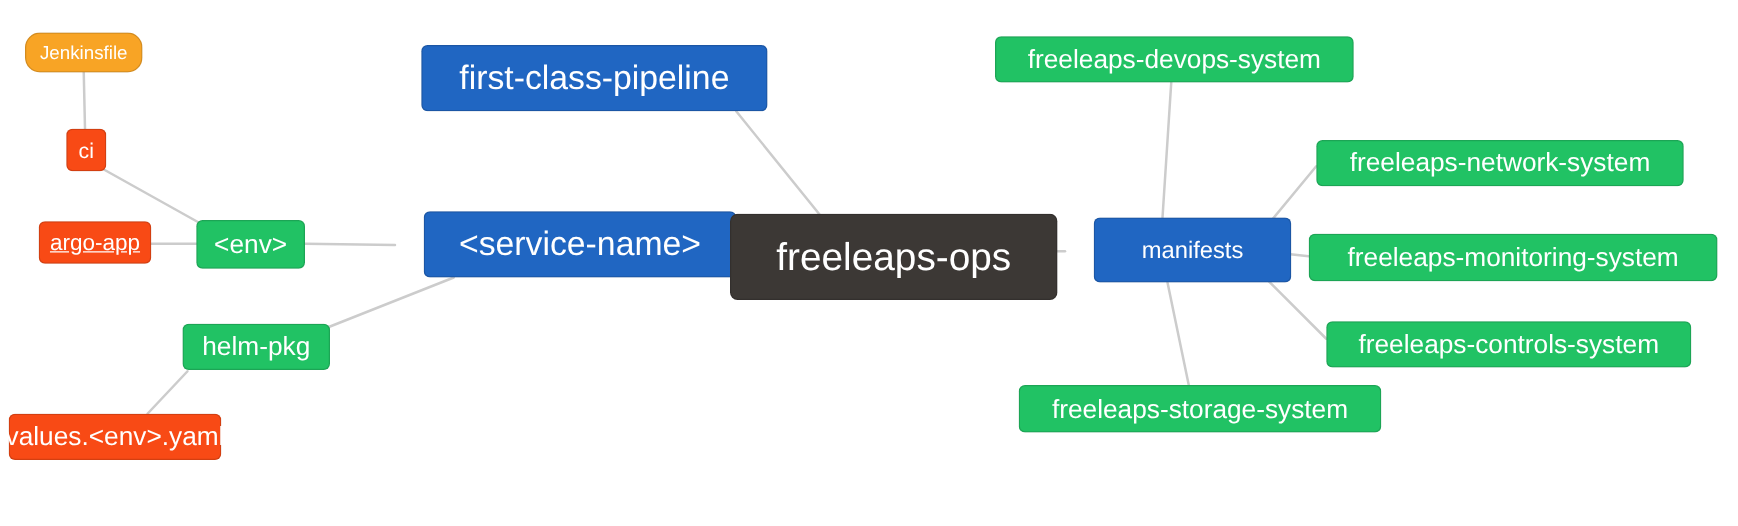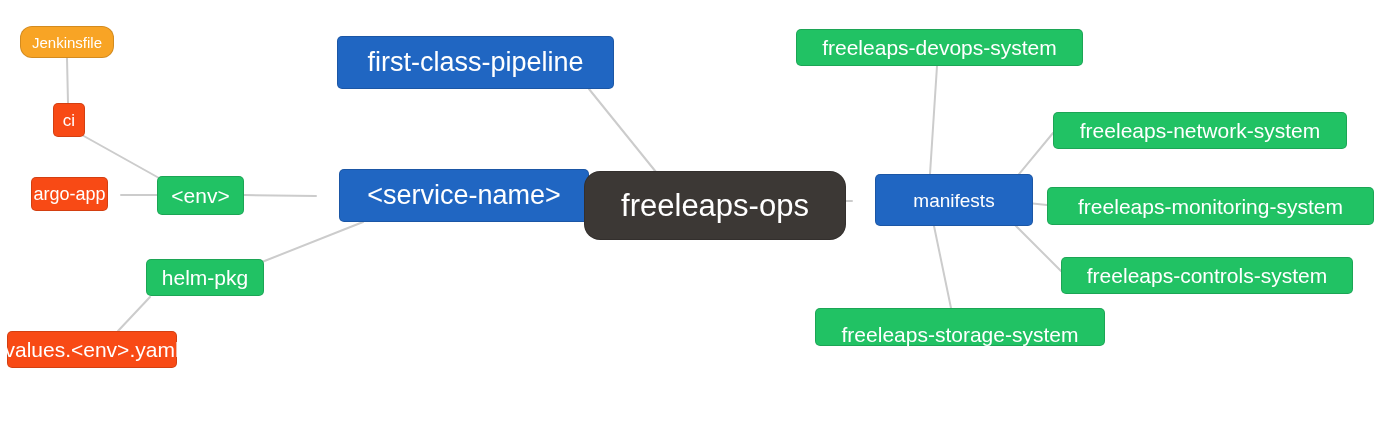--- a/index.html
+++ b/index.html
@@ -37,37 +37,37 @@
     border-radius: 5px;
     border: 1px solid rgba(0,0,0,0.15);
     white-space: nowrap;
     cursor: pointer;
     line-height: 1;
   }
   .blue   { background: #2066c2; margin-left: 23px; }
   .green  { background: #21c264; }
   .red    { background: #f84a15; }
   .orange { background: #f8a425; }
-  .dark   { background: #3c3835; border-radius: 16px; }
+  .dark   { background: #3c3835; border-radius: 6px; }
 
   .n-jenkinsfile { left:20px;  top:26px;  width:94px;  height:32px; font-size:15px;border-radius:12px; }
   .n-ci          { left:53px;  top:103px; width:32px;  height:34px; font-size:17px; }
-  .n-argo        { left:31px;  top:177px; width:77px;  height:34px; font-size:18px; }
+  .n-argo        { left:31px;  top:177px; width:90px;  height:34px; font-size:18px;text-decoration:underline; }
   .n-env         { left:157px; top:176px; width:87px;  height:39px; font-size:21px; }
   .n-helm        { left:146px; top:259px; width:118px; height:37px; font-size:21px; }
   .n-values      { left:7px;   top:331px; width:170px; height:37px; font-size:21px; }
   .n-pipeline    { left:314px; top:36px;  width:277px; height:53px; font-size:27px; }
   .n-service     { left:316px; top:169px; width:250px; height:53px; font-size:27px; }
   .n-root        { left:584px; top:171px; width:262px; height:69px; font-size:31px; }
   .n-manifests   { left:852px; top:174px; width:158px; height:52px; font-size:19px; }
   .n-devops      { left:796px; top:29px;  width:287px; height:37px; font-size:21px; }
   .n-network     { left:1053px;top:112px; width:294px; height:37px; font-size:21px; }
   .n-monitoring  { left:1047px;top:187px; width:327px; height:38px; font-size:21px; }
   .n-controls    { left:1061px;top:257px; width:292px; height:37px; font-size:21px; }
-  .n-storage     { left:815px; top:308px; width:290px; height:38px; font-size:21px;align-items:flex-end; }
+  .n-storage     { left:815px; top:308px; width:290px; height:38px; font-size:21px; }
 </style>
 </head>
 <body>
 
 <div id="canvas">
 
   <svg id="edges" viewBox="0 0 1390 421" xmlns="http://www.w3.org/2000/svg">
     <line x1="67" y1="58" x2="68" y2="103"></line>
     <line x1="82" y1="135" x2="159" y2="178"></line>
     <line x1="121" y1="195" x2="157" y2="195"></line>

